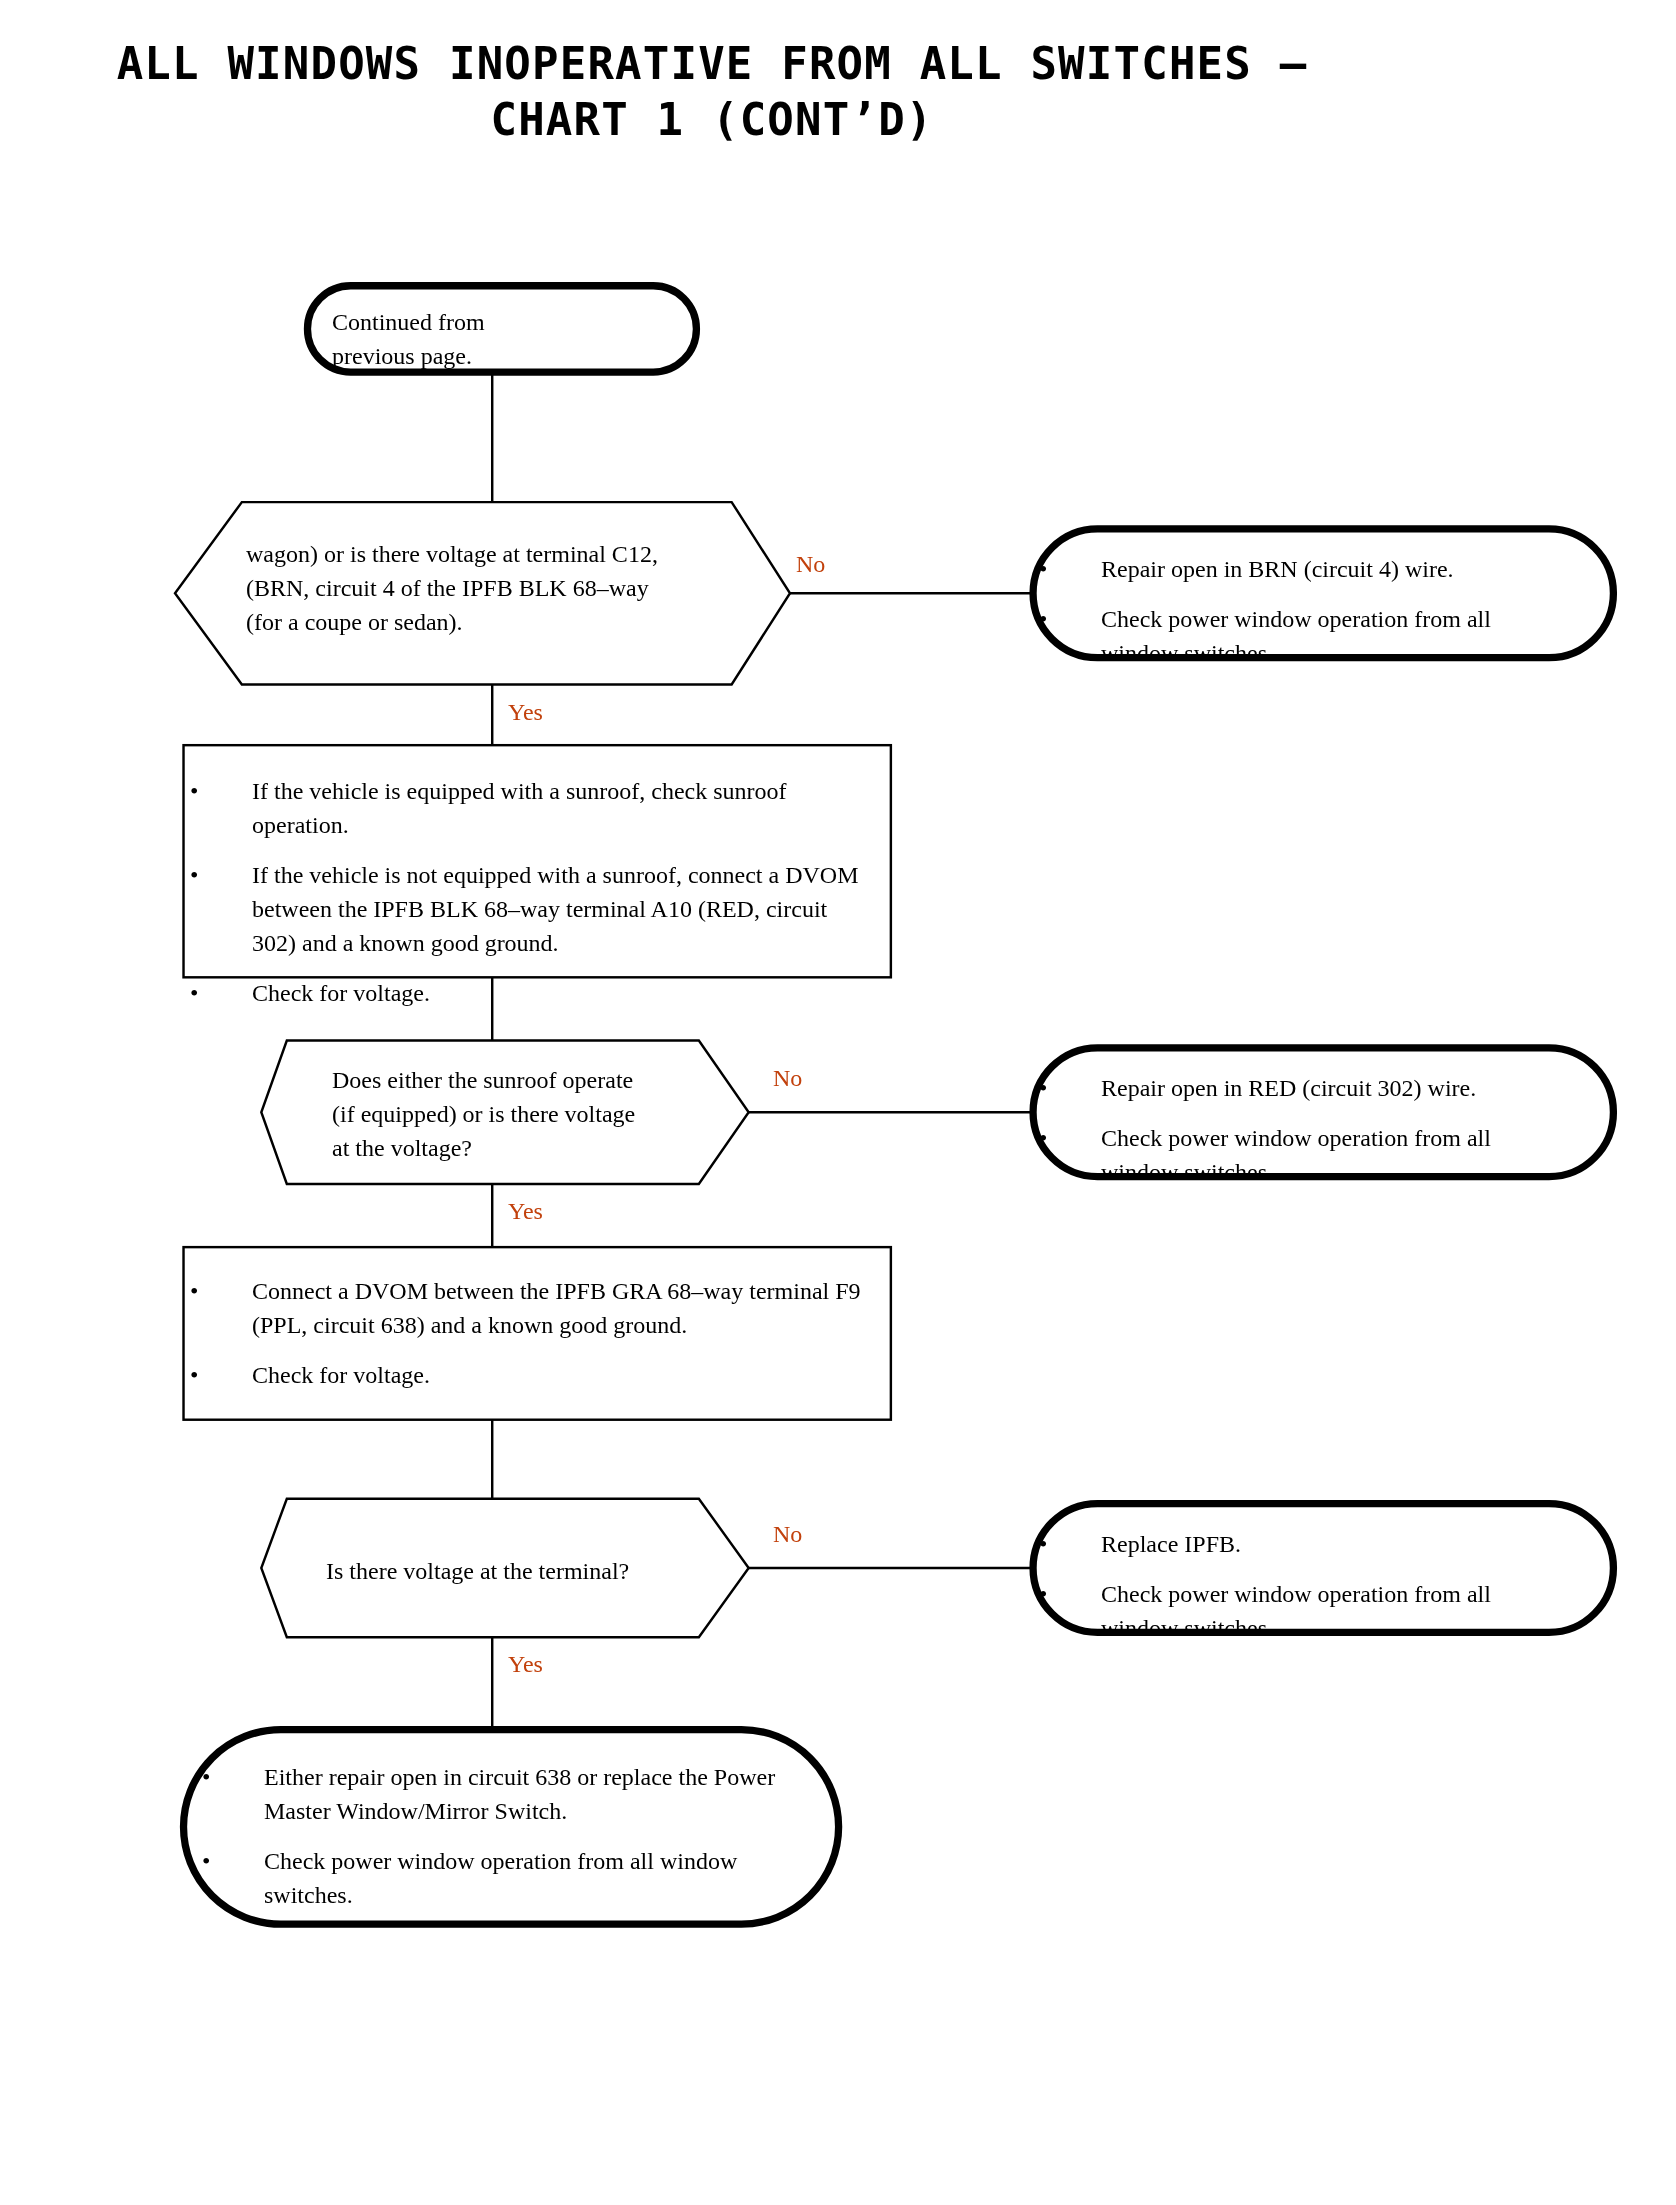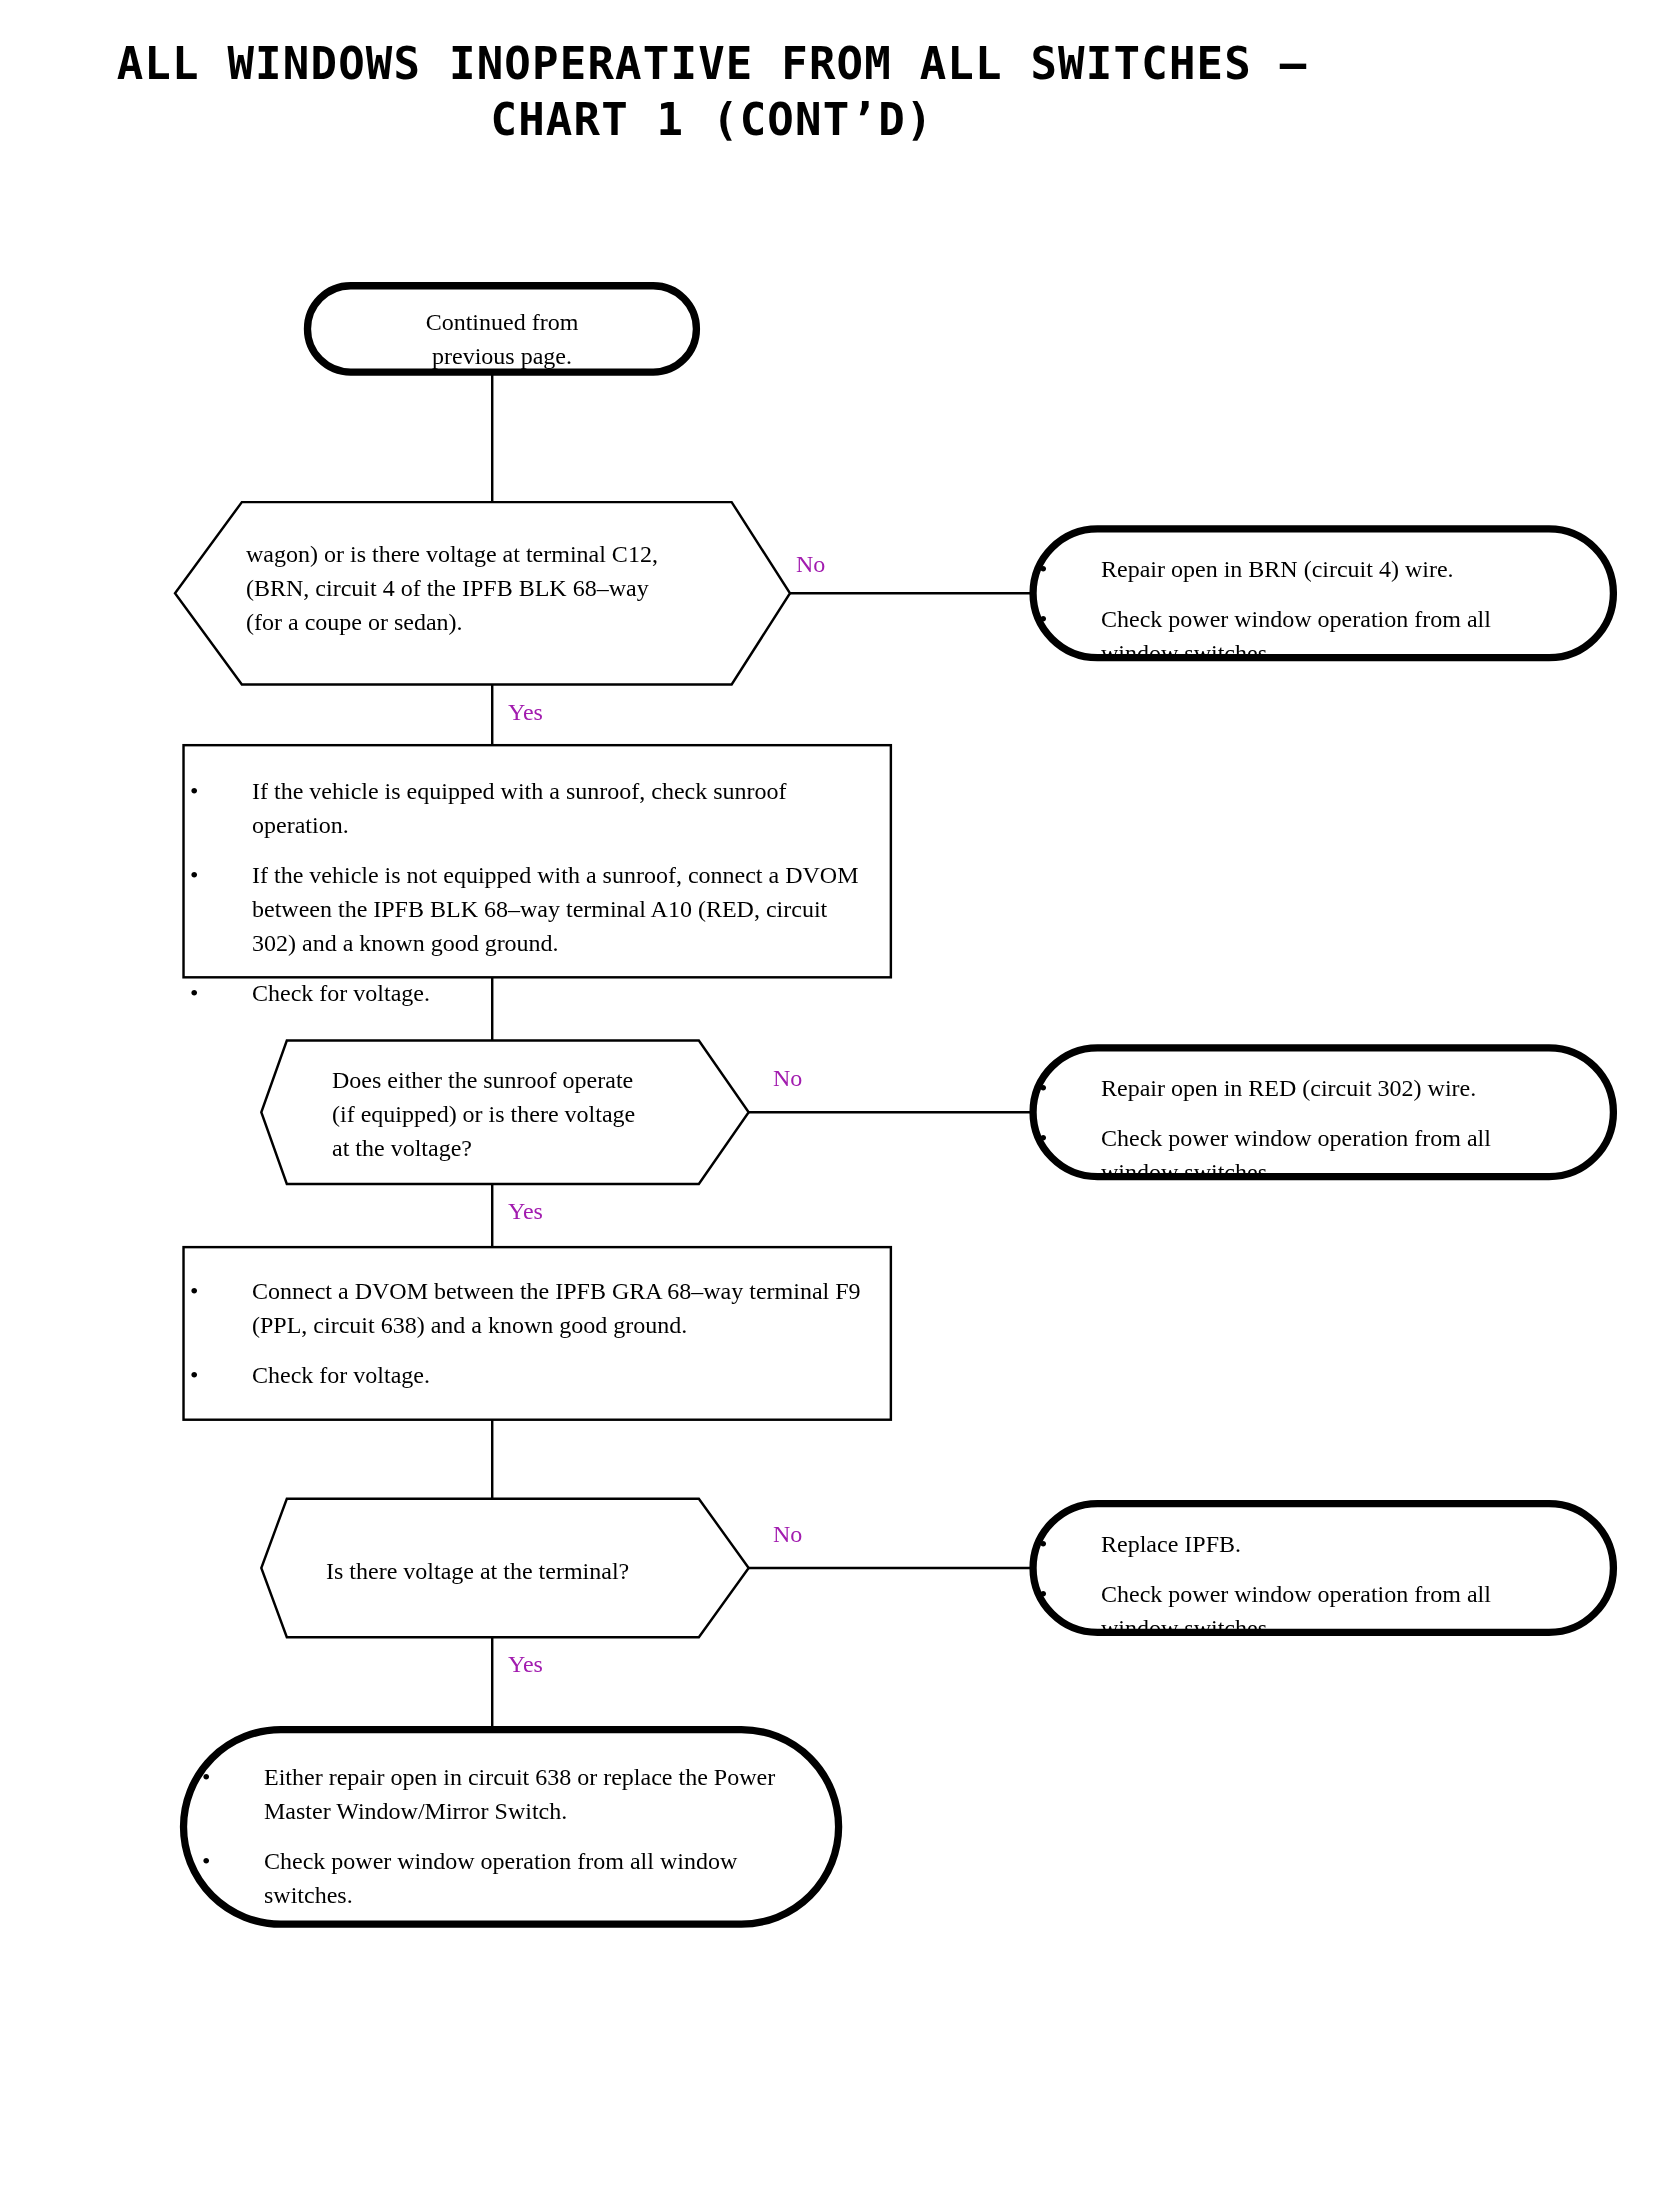--- a/index.html
+++ b/index.html
@@ -56,21 +56,21 @@
     stroke-width: 4;
   }
   
   .node-text {
     position: absolute;
     font-size: 24px;
     line-height: 1.42;
     color: #000000;
   }
   .node-text.center {
-    text-align: center;
+    text-align: left;
   }
   .bullets {
     list-style: none;
     margin: 0;
     padding: 0;
   }
   .bullets li {
     position: relative;
     padding-left: 68px;
     margin-bottom: 16px;
@@ -81,21 +81,21 @@
     left: 6px;
     top: 0;
     font-size: 24px;
     line-height: 1.42;
   }
   
   .edge-label {
     position: absolute;
     font-size: 24px;
     line-height: 1;
-    color: #a21caf;
+    color: #c2410c;
   }
 </style>
 </head>
 <body>
 
 <div id="page">
 
   <div id="chart-title">ALL WINDOWS INOPERATIVE FROM ALL SWITCHES –
 CHART 1 (CONT’D)</div>
 

